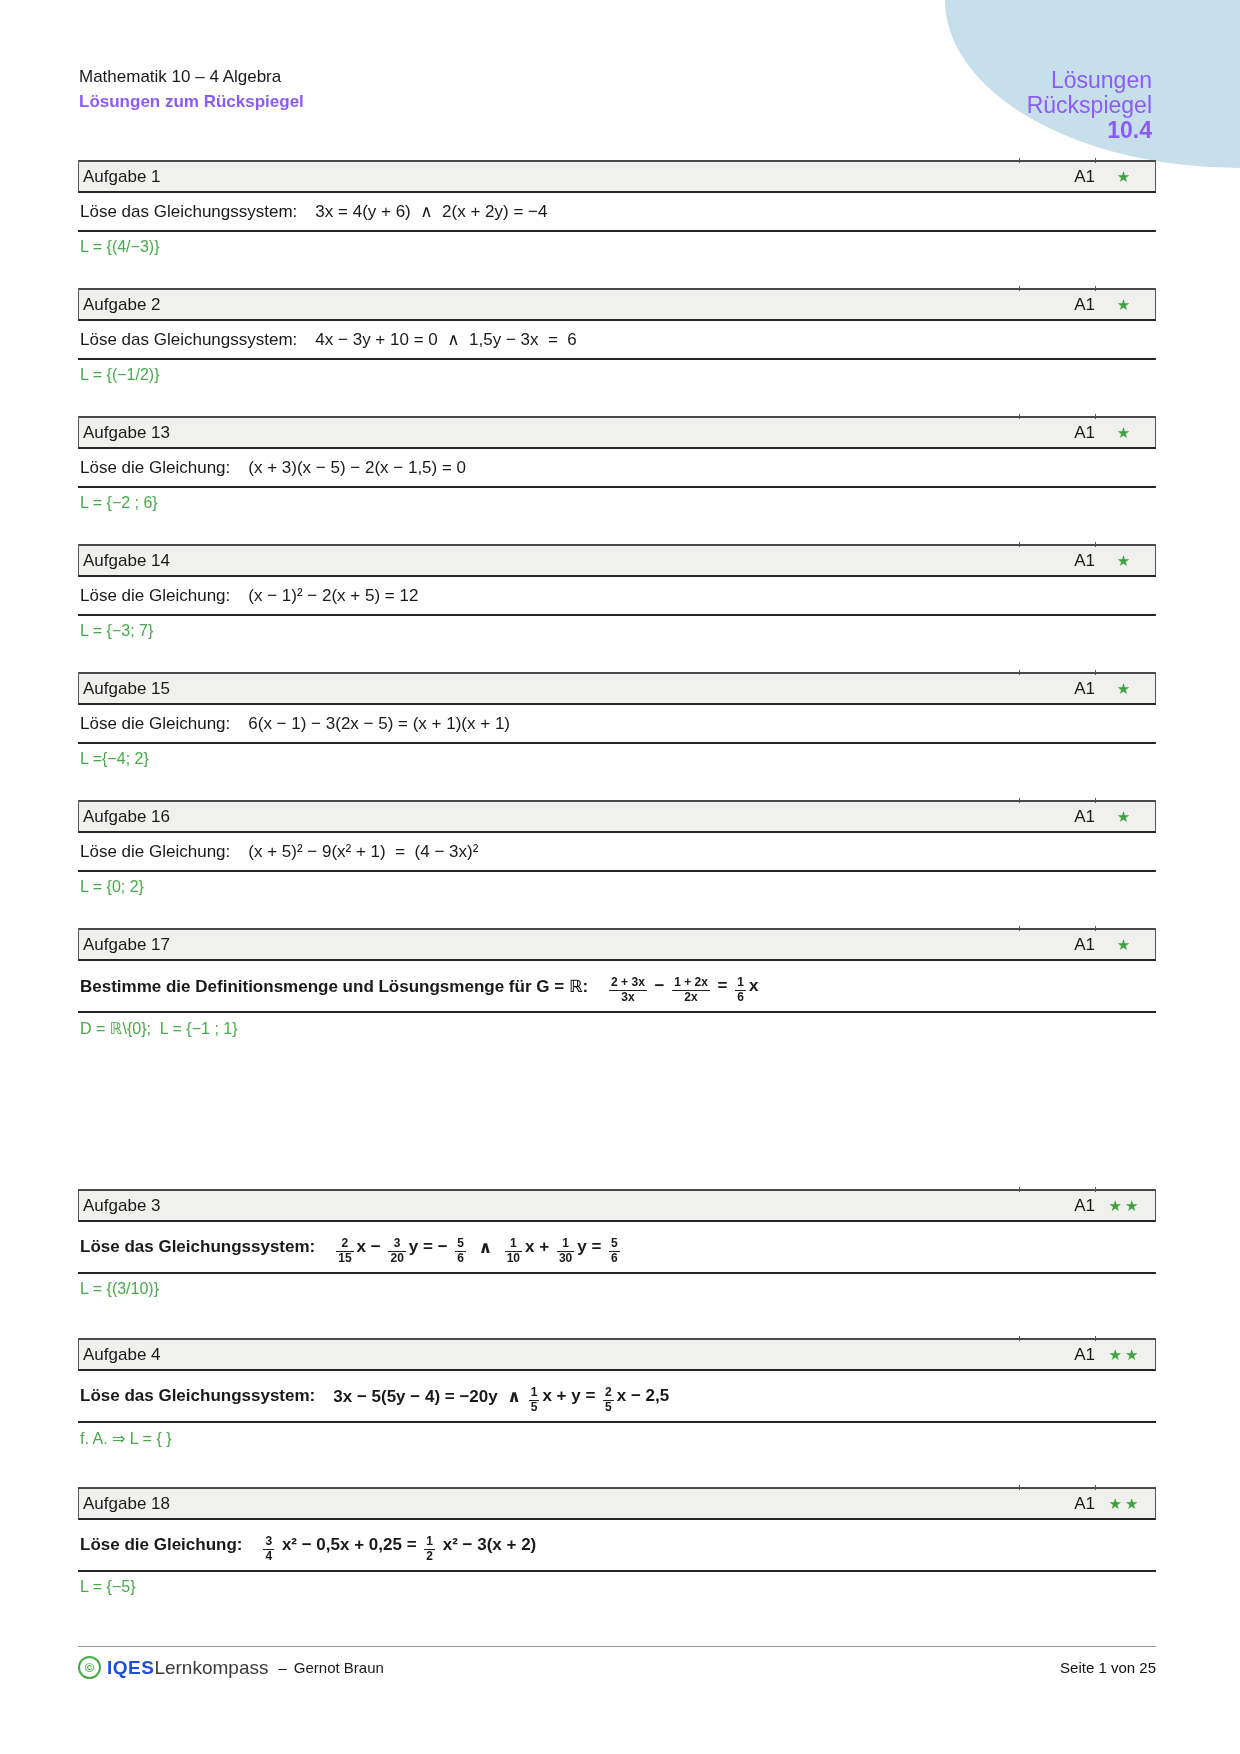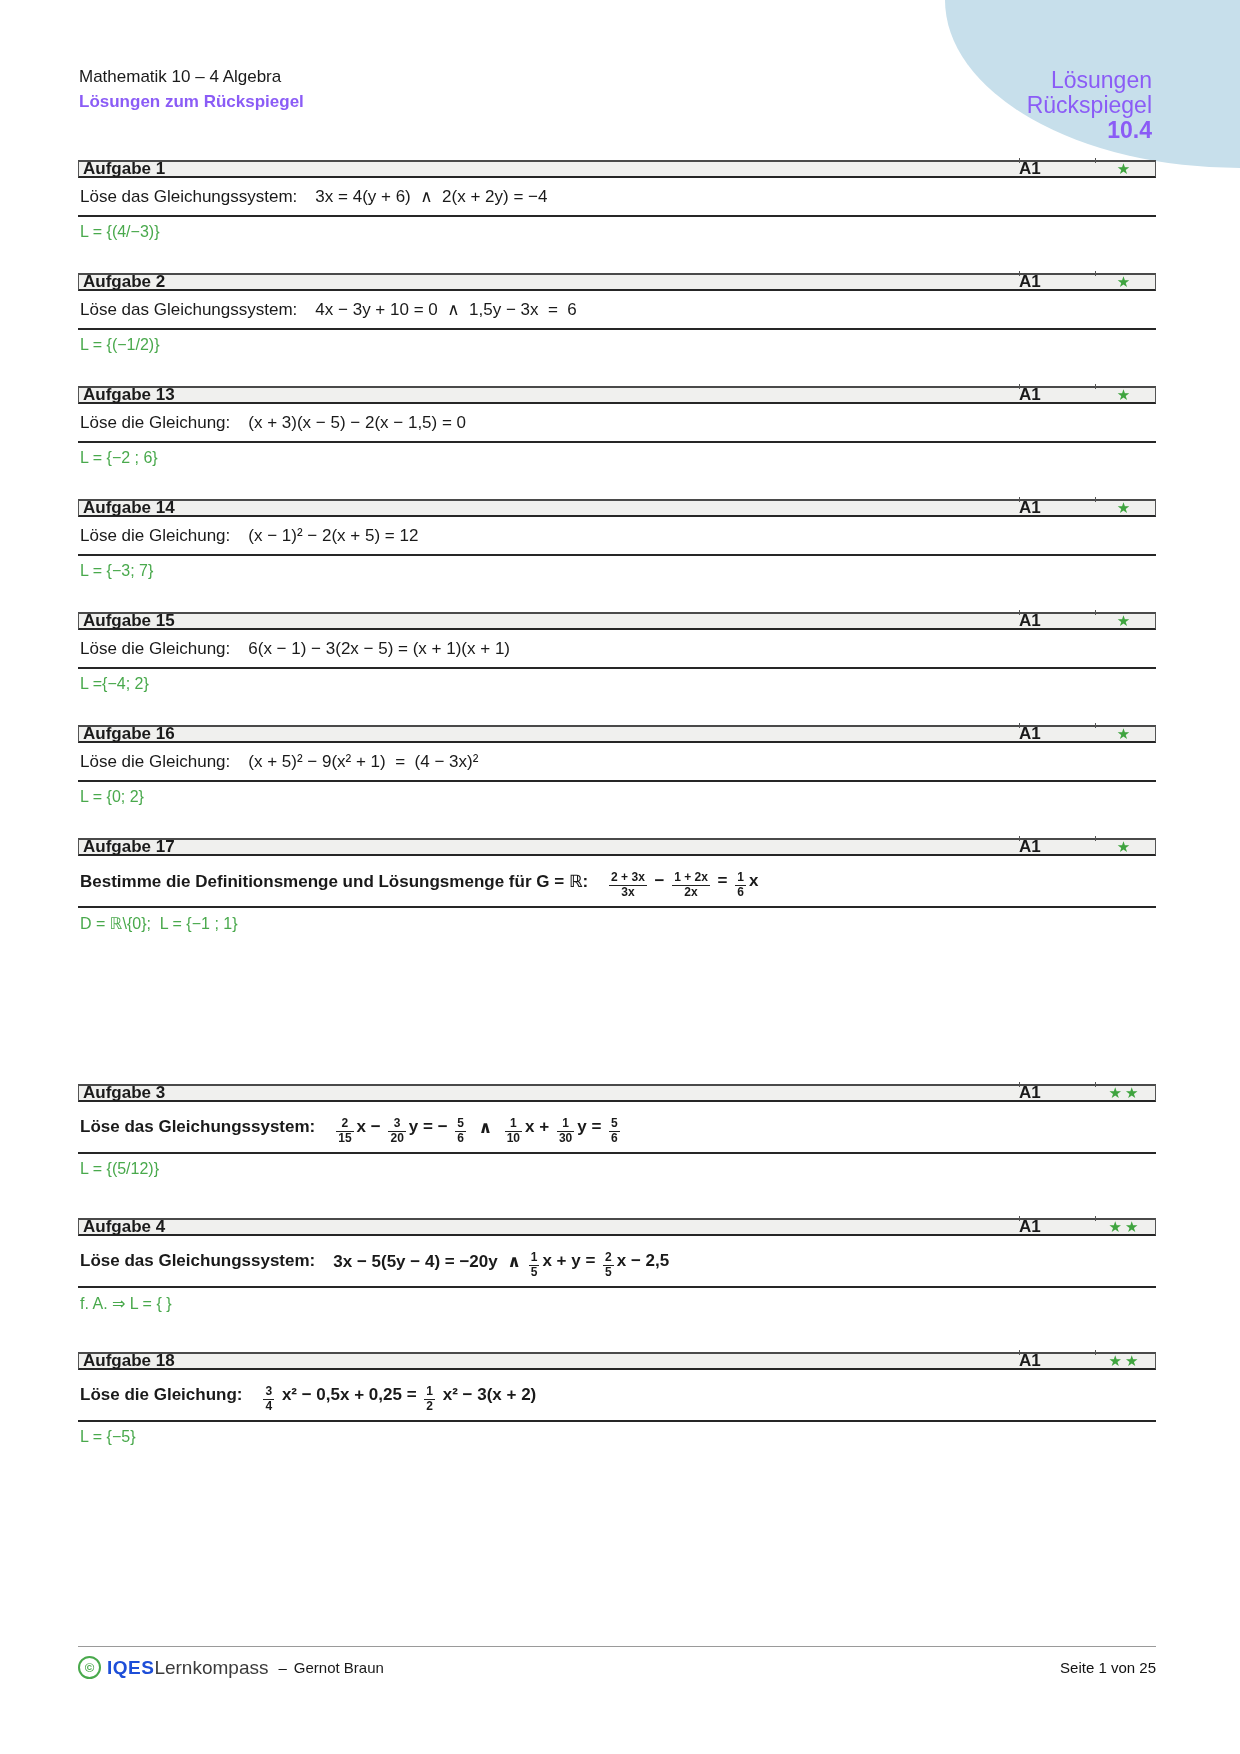--- a/index.html
+++ b/index.html
@@ -23,33 +23,32 @@
     position:absolute;right:88px;top:68px;text-align:right;
     font-size:23px;line-height:25px;color:#8b5cf6;
   }
   .corner-text .bold{font-weight:bold;}
 
   
   .task-list{position:absolute;left:78px;top:160px;width:1078px;}
   .task-block{margin:0 0 26px 0;}
   .block-header{
     position:relative;display:flex;align-items:center;
-    height:18px;box-sizing:border-box;background:#f0f0ee;
+    height:33px;box-sizing:border-box;background:#f0f0ee;
     border-top:2px solid #4a4a4a;border-bottom:2px solid #262626;
     border-left:1px solid #555;border-right:1px solid #555;
     font-size:17px;
-    font-weight:bold;
   }
   .block-header::before,.block-header::after{
     content:"";position:absolute;top:-4px;width:1px;height:5px;background:#555;
   }
   .block-header::before{left:940px;}
   .block-header::after{left:1016px;}
   .block-title{flex:1 1 auto;padding-left:4px;}
-  .level-badge{width:76px;text-align:left;}
+  .level-badge{width:76px;text-align:right;}
   .stars{width:60px;text-align:center;color:#3fa43f;font-size:15px;letter-spacing:3px;}
   .block-task{
     display:flex;align-items:center;height:39px;box-sizing:border-box;
     border-bottom:2px solid #262626;font-size:17px;
   }
   .task-block.has-frac .block-task{height:52px;font-weight:bold;}
   .task-prompt{padding-left:2px;white-space:pre;}
   .task-eq{margin-left:18px;display:inline-flex;align-items:center;white-space:pre;}
   .task-eq span{white-space:pre;}
   .block-solution{padding:6px 0 0 2px;height:24px;color:#49a94c;font-size:16px;white-space:pre;}
@@ -195,21 +194,21 @@
     <section class="task-block has-frac">
       <div class="block-header">
         <span class="block-title">Aufgabe 3</span>
         <span class="level-badge">A1</span>
         <span class="stars">★★</span>
       </div>
       <div class="block-task">
         <span class="task-prompt">Löse das Gleichungssystem:</span>
         <span class="task-eq"><span class="frac"><span class="fn">2</span><span class="fd">15</span></span><span>x − </span><span class="frac"><span class="fn">3</span><span class="fd">20</span></span><span>y = − </span><span class="frac"><span class="fn">5</span><span class="fd">6</span></span><span>  ∧  </span><span class="frac"><span class="fn">1</span><span class="fd">10</span></span><span>x + </span><span class="frac"><span class="fn">1</span><span class="fd">30</span></span><span>y = </span><span class="frac"><span class="fn">5</span><span class="fd">6</span></span></span>
       </div>
-      <div class="block-solution">L = {(5/12)}</div>
+      <div class="block-solution">L = {(3/10)}</div>
     </section>
 
     <section class="task-block has-frac">
       <div class="block-header">
         <span class="block-title">Aufgabe 4</span>
         <span class="level-badge">A1</span>
         <span class="stars">★★</span>
       </div>
       <div class="block-task">
         <span class="task-prompt">Löse das Gleichungssystem:</span>

